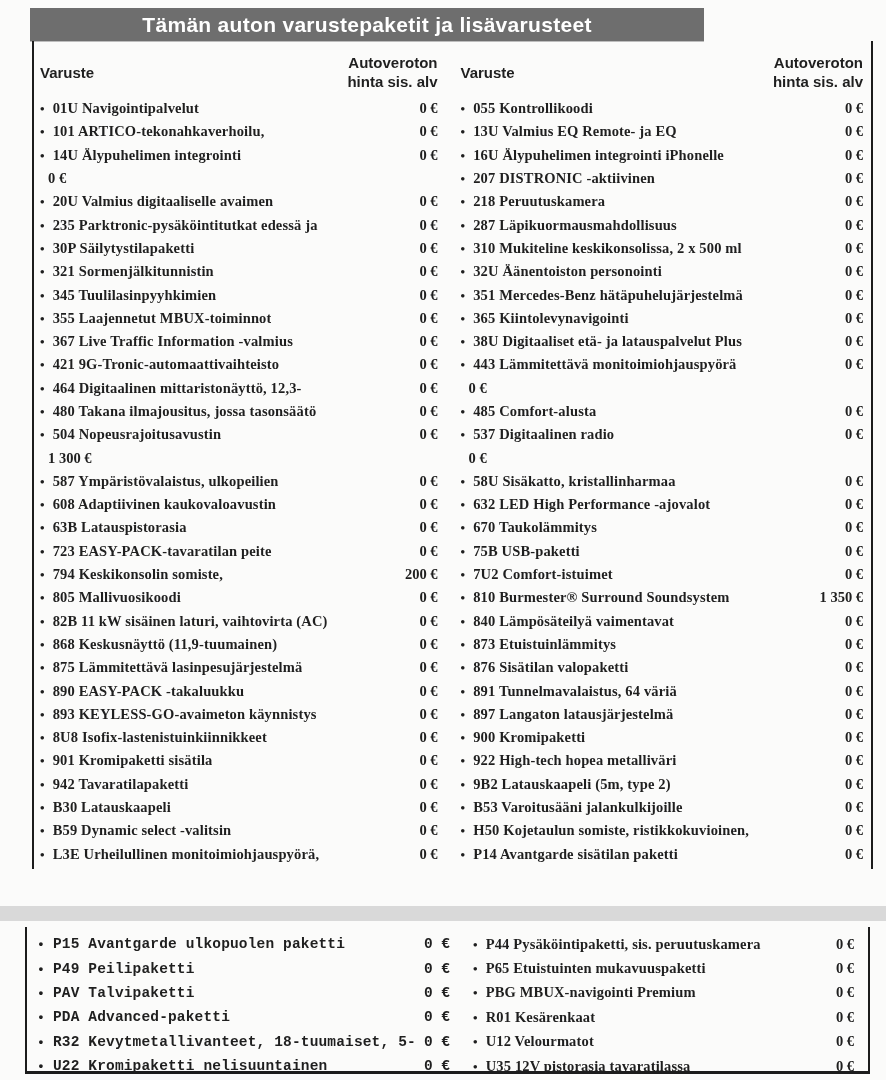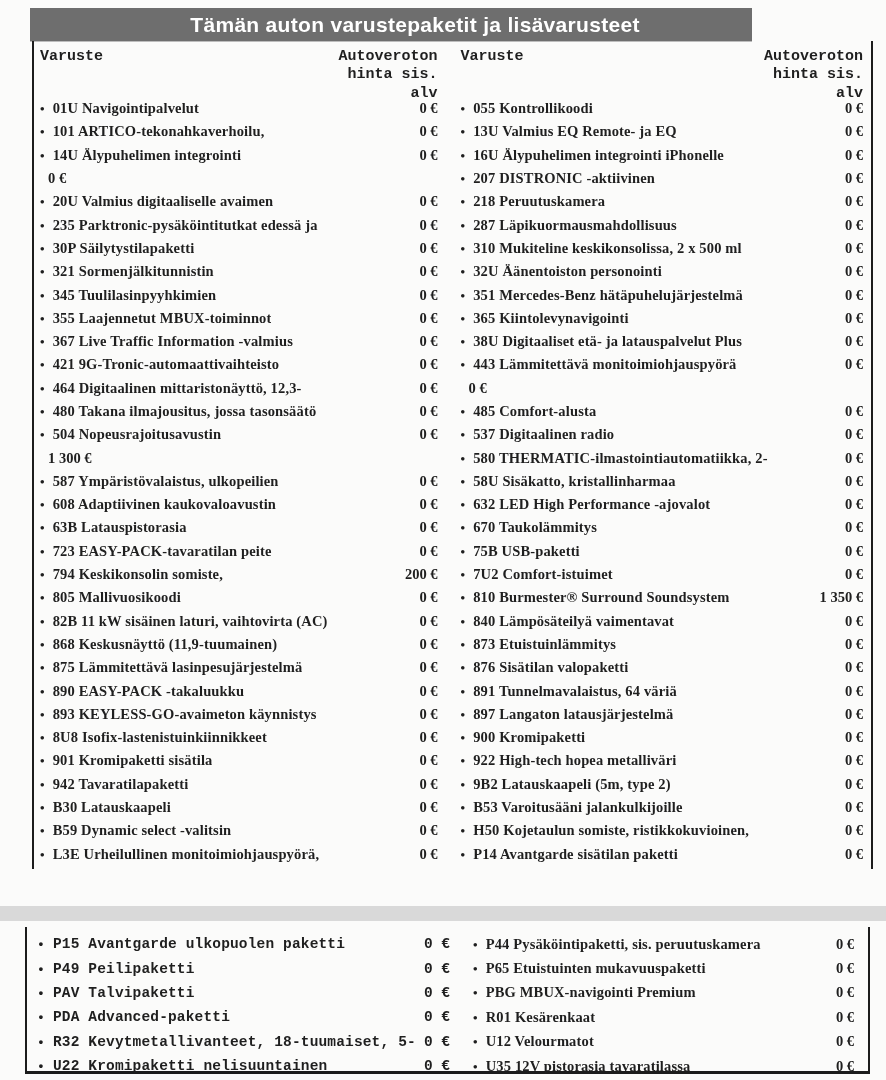--- a/index.html
+++ b/index.html
@@ -9,42 +9,41 @@
     font-family:"Liberation Serif", serif;
     color:var(--text,#1f1f1f);
     position:relative;
     overflow:hidden;
   }
   .title-bar{
     position:absolute;left:30px;top:8px;width:674px;height:33px;
     background:var(--title-bar-bg,#6e6e6e);
     display:flex;align-items:center;justify-content:center;
     box-shadow:0 1px 0 #bdbdbd;
-    padding-left:48px;
   }
   .title-bar .title{
     font-family:"Liberation Sans", sans-serif;
     font-weight:700;font-size:21px;letter-spacing:.3px;
     color:var(--title-text,#ffffff);
   }
   .main-table{
     position:absolute;left:32px;top:41px;width:841px;height:828px;
     border-left:2px solid var(--border,#1c1c1c);
     border-right:2px solid var(--border,#1c1c1c);
     display:grid;grid-template-columns:1fr 1fr;
     align-content:start;
     box-sizing:border-box;
   }
   .half{box-sizing:border-box;}
   .half.left{padding:7px 15px 0 6px;}
   .half.right{padding:7px 8px 0 8px;}
   .table-header{
-    display:flex;justify-content:space-between;align-items:flex-start;
+    display:flex;justify-content:space-between;align-items:center;
     height:49px;
-    font-family:Liberation Mono, monospace;font-weight:700;
+    font-family:Liberation Sans, sans-serif;font-weight:700;
   }
   .hdr-item{font-size:15px;}
   .hdr-price{font-size:15px;width:105px;text-align:right;line-height:1.22;}
   .row{
     display:flex;justify-content:space-between;align-items:center;
     height:23.3px;
   }
   .bottom .row{height:24.4px;}
   .item-label{
     font-size:14.5px;font-weight:700;letter-spacing:.15px;
@@ -275,21 +274,20 @@
         </div>
         <div class="row">
           <span class="item-label">485 Comfort-alusta</span>
           <span class="item-price">0 €</span>
         </div>
         <div class="row">
           <span class="item-label">537 Digitaalinen radio</span>
           <span class="item-price">0 €</span>
         </div>
         <div class="row">
-          <span class="item-label">580 THERMATIC-ilmastointiautomatiikka, 2-</span>
           <span class="item-price">0 €</span>
         </div>
         <div class="row">
           <span class="item-label">58U Sisäkatto, kristallinharmaa</span>
           <span class="item-price">0 €</span>
         </div>
         <div class="row">
           <span class="item-label">632 LED High Performance -ajovalot</span>
           <span class="item-price">0 €</span>
         </div>

